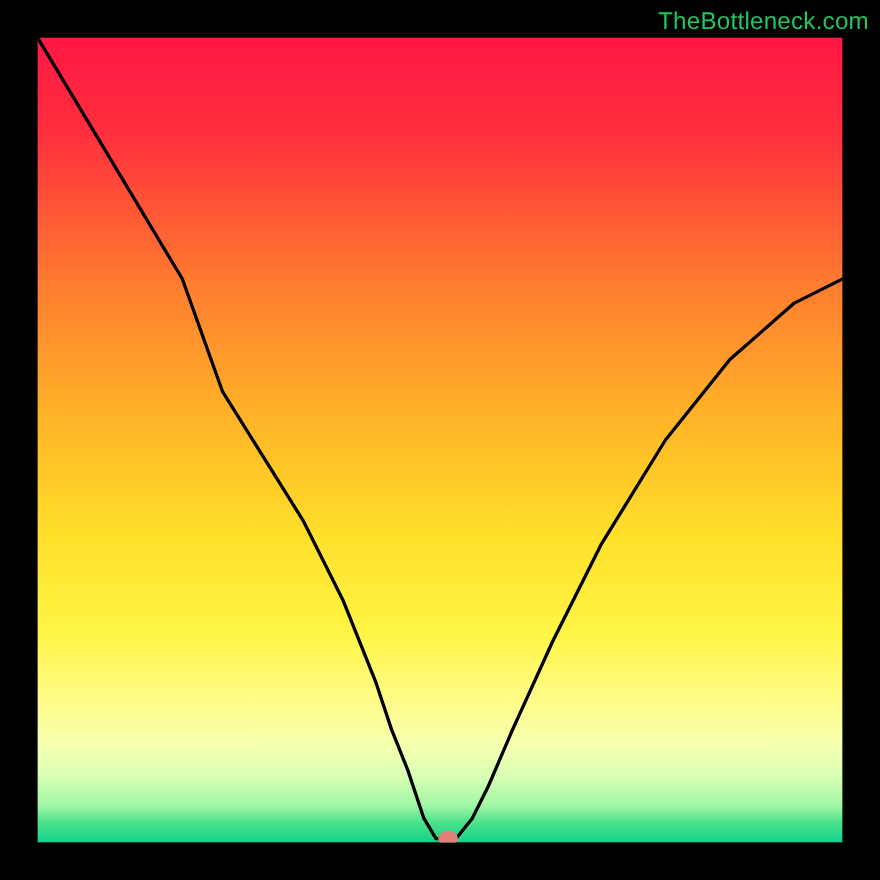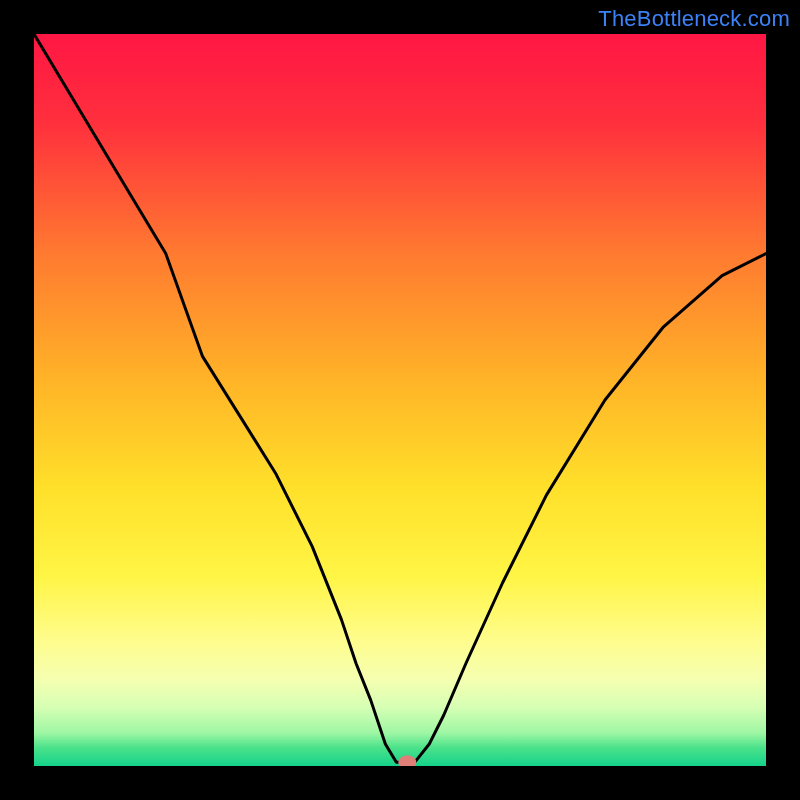--- a/index.html
+++ b/index.html
@@ -15,21 +15,21 @@
     width: 800px;
     height: 800px;
     background: #000;
   }
   .watermark {
     position: absolute;
     top: 6px;
     right: 10px;
     font-family: Arial, Helvetica, sans-serif;
     font-size: 22px;
-    color: #3b82f6;
+    color: #22c55e;
     letter-spacing: 0.2px;
     z-index: 10;
   }
   .plot-frame {
     position: absolute;
     left: 34px;
     top: 34px;
     width: 732px;
     height: 732px;
   }

